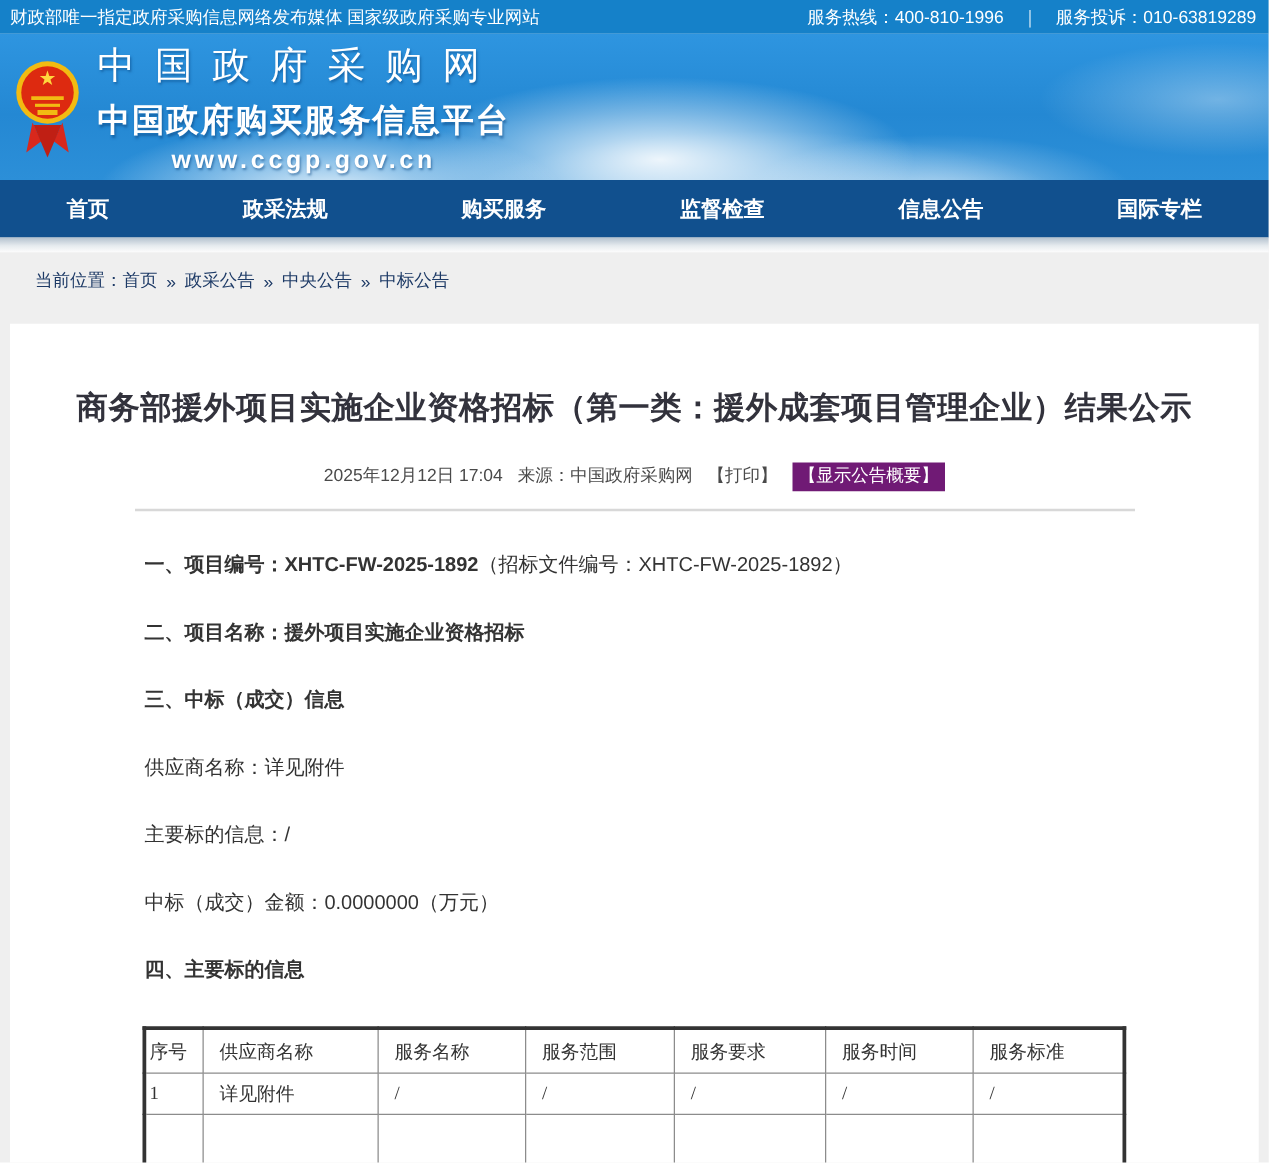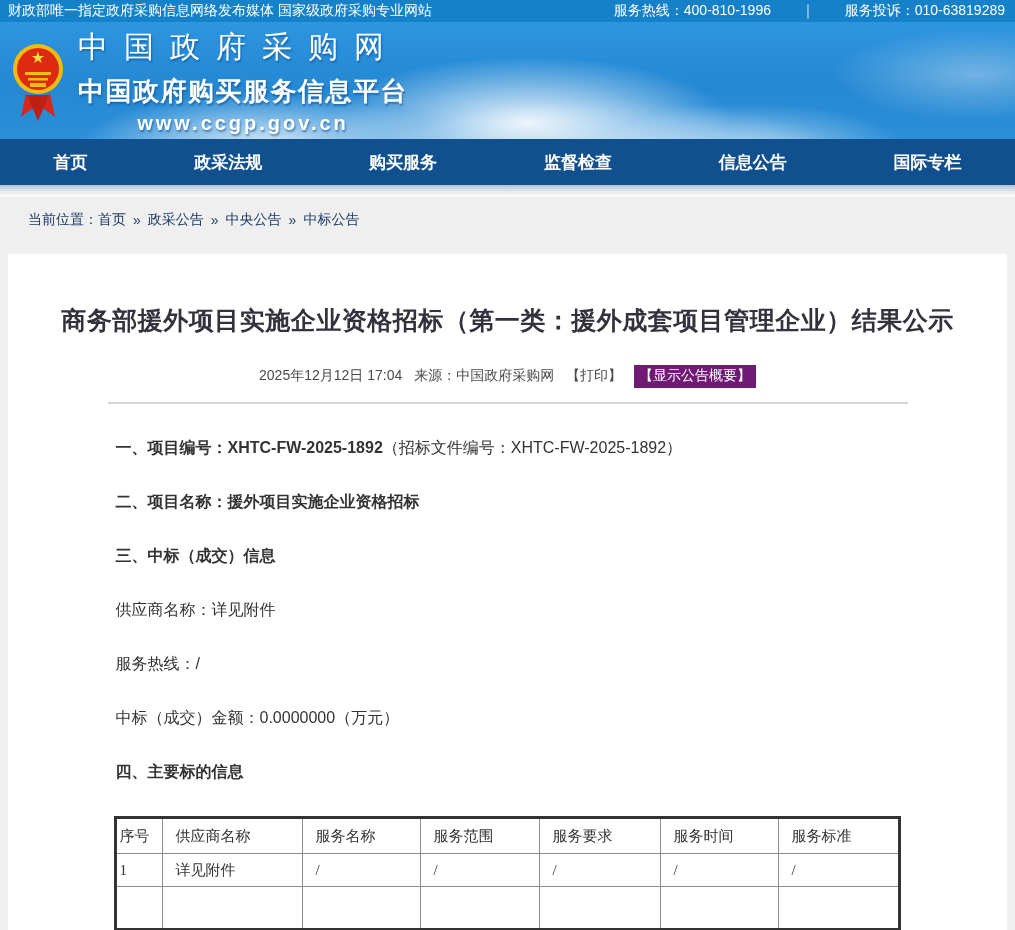--- a/index.html
+++ b/index.html
@@ -4,25 +4,25 @@
 <style>
   * { box-sizing: border-box; margin: 0; padding: 0; }
   html, body { width: 1015px; height: 930px; overflow: hidden; }
   body {
     font-family: "Liberation Sans", "DejaVu Sans", sans-serif;
     background: #efefef;
   }
 
   
   .topbar {
-    height: 22px; background: #1581c9; color: #fff;
+    height: 27px; background: #1581c9; color: #fff;
     display: flex; align-items: center; justify-content: space-between;
     padding: 0 10px 0 8px; font-size: 14px;
   }
-  .topbar .right { display: flex; align-items: flex-start; gap: 16px; }
+  .topbar .right { display: flex; align-items: flex-start; }
   .topbar .sep { margin: 0 14px; opacity: .9; }
 
   
   .header {
     height: 117px; position: relative; overflow: hidden; cursor: pointer;
     background-image:
       radial-gradient(ellipse 300px 90px at 26% 108%, rgba(255,255,255,.85), rgba(255,255,255,0) 62%),
       radial-gradient(ellipse 340px 110px at 52% 86%, rgba(255,255,255,.9), rgba(255,255,255,0) 60%),
       radial-gradient(ellipse 260px 80px at 74% 110%, rgba(255,255,255,.55), rgba(255,255,255,0) 60%),
       radial-gradient(ellipse 220px 70px at 96% 45%, rgba(255,255,255,.35), rgba(255,255,255,0) 65%),
@@ -161,21 +161,21 @@
     <span class="summary-btn">【显示公告概要】</span>
   </div>
 
   <div class="article-body">
     <div class="divider"></div>
 
     <p><span class="b">一、项目编号：XHTC-FW-2025-1892</span><span>（招标文件编号：XHTC-FW-2025-1892）</span></p>
     <p><span class="b">二、项目名称：援外项目实施企业资格招标</span><span></span></p>
     <p><span class="b">三、中标（成交）信息</span><span></span></p>
     <p><span class="b"></span><span>供应商名称：详见附件</span></p>
-    <p><span class="b"></span><span>服务热线：/</span></p>
+    <p><span class="b"></span><span>主要标的信息：/</span></p>
     <p><span class="b"></span><span>中标（成交）金额：0.0000000（万元）</span></p>
     <p><span class="b">四、主要标的信息</span><span></span></p>
 
     <table class="result">
       <colgroup>
         <col style="width:47px">
           <col style="width:140px">
           <col style="width:118px">
         <col style="width:119px">
           <col style="width:121px">

